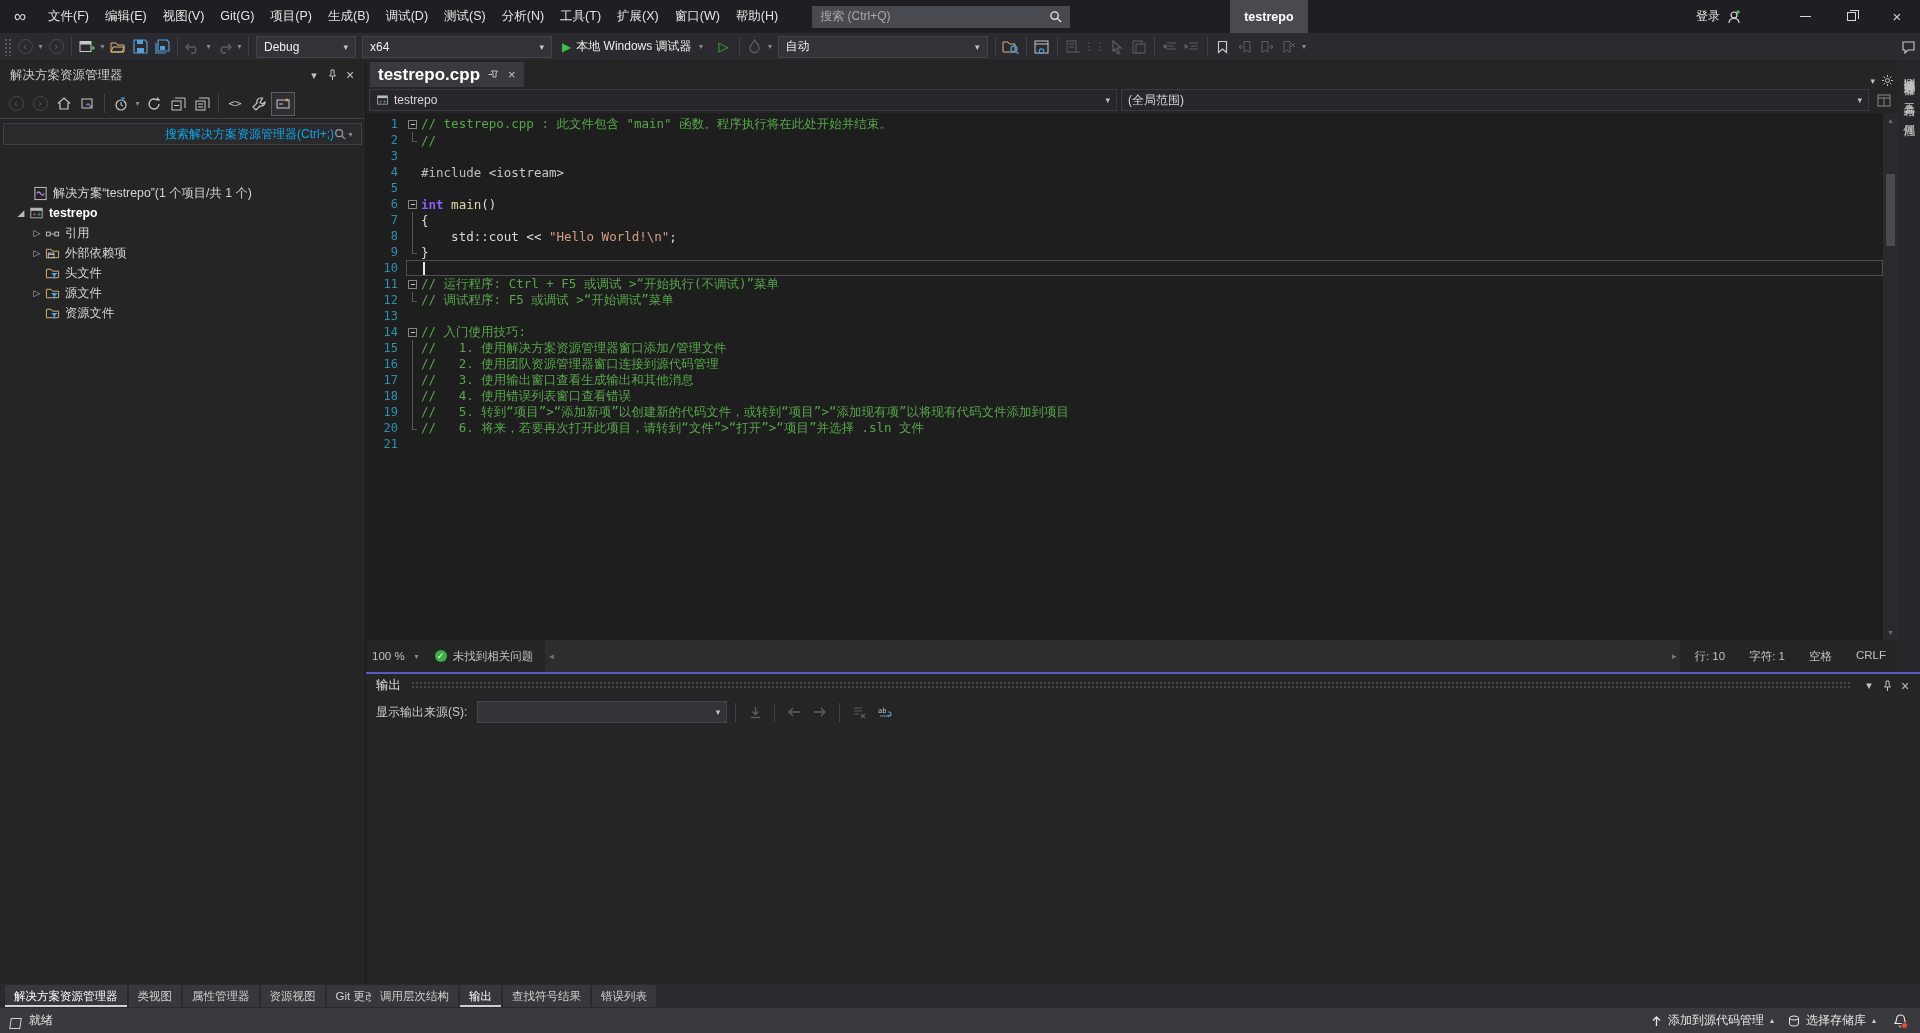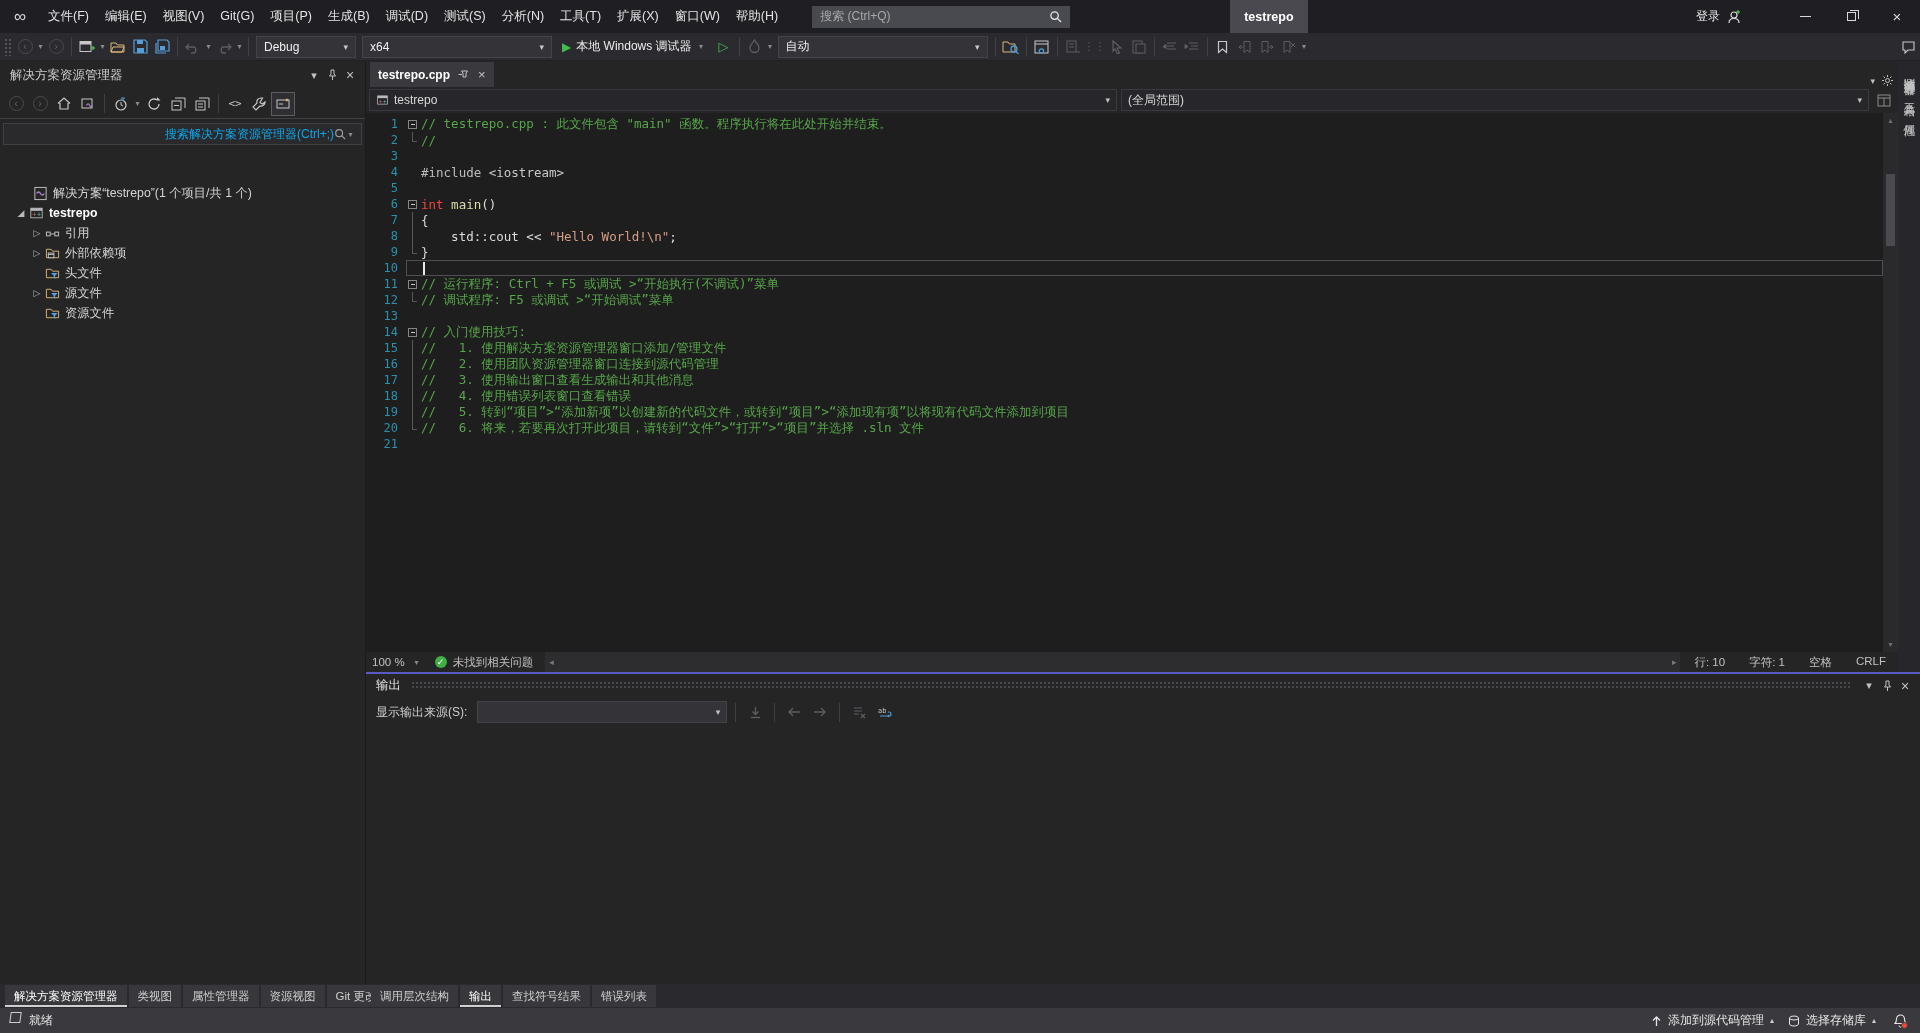--- a/index.html
+++ b/index.html
@@ -53,21 +53,21 @@
   .tree-row .ticon { width:17px; flex:none; display:flex; justify-content:center; }
   .tree-row .tlabel { margin-left:4px; }
   .tree-row.bold .tlabel { font-weight:bold; color:#ffffff; }
 
   
   .rightcol { flex:1; display:flex; flex-direction:column; min-width:0; }
   .editorwrap { height:611px; display:flex; }
   .editormain { flex:1; display:flex; flex-direction:column; min-width:0; background:#1e1e1e; }
   .tabrow { height:26px; background:#252526; display:flex; align-items:flex-end; }
   .doctab { height:25px; margin-left:4px; background:#3a3a3e; display:flex; align-items:center; padding:0 8px; gap:8px; }
-  .doctab .tab-label { color:#ffffff; font-weight:bold; font-size:12px; }
+  .doctab .tab-label { color:#ffffff; font-weight:bold; font-size:17px; }
   .doctab .tico { color:#c5c5c5; font-size:11px; }
   .tabrow-right { margin-left:auto; display:flex; align-items:center; padding-right:4px; gap:6px; color:#c0c0c0; }
   .crumbrow { height:26px; background:#252526; display:flex; align-items:center; padding:2px 3px; gap:4px; }
   .crumb { flex:1; height:22px; background:#27272b; border:1px solid #3a3a3e; display:flex; align-items:center; padding:0 6px; color:#d8d8d8; }
   .crumb .caret { margin-left:auto; color:#c0c0c0; font-size:9px; }
 
   
   .code { flex:1; position:relative; overflow:hidden; display:flex; }
   .codelines { flex:1; padding-top:3px; font-family:"DejaVu Sans Mono",monospace; font-size:12.5px; }
   .cline { height:16px; display:flex; align-items:center; }
@@ -75,30 +75,30 @@
   .cbody { flex:1; height:16px; display:flex; align-items:center; position:relative; }
   .cfold { width:15px; height:16px; position:relative; flex:none; }
   .fold-box { position:absolute; left:2px; top:3.5px; width:9px; height:9px; border:1px solid #858585; background:#1e1e1e; }
   .fold-box:after { content:""; position:absolute; left:1.5px; top:3.5px; width:4px; height:1px; background:#c8c8c8; }
   .guide-v { position:absolute; left:6px; top:0; width:1px; height:16px; background:#585858; }
   .guide-end { position:absolute; left:6px; top:0; width:1px; height:9px; background:#585858; }
   .guide-end:after { content:""; position:absolute; left:0; top:9px; width:5px; height:1px; background:#585858; }
   .ctext { white-space:pre; color:#dcdcdc; }
   .cline.cur .cbody { border:1px solid #4e4e53; }
   .caret-bar { position:absolute; left:16px; top:1px; width:1.5px; height:13px; background:#e8e8e8; }
-  .tk-cmt { color:#57a64a; } .tk-kw { color:#ef4444; } .tk-fn { color:#dcdcaa; }
+  .tk-cmt { color:#57a64a; } .tk-kw { color:#8b5cf6;font-weight:bold; } .tk-fn { color:#dcdcaa; }
   .tk-pl { color:#dcdcdc; } .tk-pp { color:#bdbdbd; } .tk-inc { color:#c8c8c8; } .tk-str { color:#d69d85; }
 
   
   .vscroll { width:15px; background:#2a2a2d; display:flex; flex-direction:column; align-items:center; flex:none; }
   .vscroll .arr { height:15px; display:flex; align-items:center; color:#707074; font-size:8px; }
   .vthumb { width:9px; height:72px; background:#4a4a4f; margin-top:46px; }
 
   
-  .edstatus { height:20px; background:#252526; display:flex; align-items:center; font-size:11.5px; color:#c0c0c0; }
+  .edstatus { height:32px; background:#252526; display:flex; align-items:center; font-size:11.5px; color:#c0c0c0; }
   .zoombox { display:flex; align-items:center; padding:0 6px; gap:10px; height:100%; }
   .health { display:flex; align-items:center; gap:6px; padding:0 10px; }
   .okdot { width:12px; height:12px; border-radius:50%; background:#3fae46; color:#fff; font-size:9px; display:flex; align-items:center; justify-content:center; }
   .hscroll { flex:1; height:100%; display:flex; align-items:center; justify-content:space-between; padding:0 4px; color:#7a7a7e; font-size:9px; background:#2d2d30; margin:0 2px; }
   .edinfo { display:flex; gap:0; }
   .edinfo span { padding:0 12px; }
 
   
   .vstrip { width:22px; background:#27272b; display:flex; flex-direction:column; align-items:center; padding-top:8px; gap:18px; }
   .vtab { writing-mode:vertical-rl; color:#c4c4c4; font-size:11.5px; letter-spacing:1px; cursor:default; }
@@ -118,21 +118,21 @@
 
   
   .paneltabs { height:24px; background:#2a2a2e; display:flex; align-items:flex-start; position:relative; }
   .ptab { height:22px; margin:1px 1px 0 1px; padding:0 9px; background:#38383c; color:#cfcfcf; display:flex; align-items:center; font-size:11.5px; white-space:nowrap; }
   .ptab.active { color:#ffffff; box-shadow:inset 0 -2px 0 #cfcfcf; }
   .ptabs-left { display:flex; margin-left:4px; }
   .ptabs-right { display:flex; position:absolute; left:370px; top:0;align-items:center; }
 
   
   .statusbar { height:25px; background:#3a3a3e; display:flex; align-items:center; padding:0 10px; color:#e6e6e6; font-size:12px; }
-  .sb-left { display:flex; align-items:flex-start; gap:8px; }
+  .sb-left { display:flex; align-items:flex-end; gap:8px; }
   .sb-sq { width:11px; height:11px; border:1px solid #cfcfcf; transform:skewX(-8deg); }
   .sb-right { margin-left:auto; display:flex; align-items:center; gap:14px; }
   .sb-item { display:flex; align-items:center; gap:6px; }
   .sb-caret { font-size:8px; color:#cfcfcf; }
   .bell { position:relative; width:20px; height:20px; display:flex; align-items:center; justify-content:center; }
   .bell .dot { position:absolute; right:2px; bottom:2px; width:7px; height:7px; border-radius:50%; background:#e64b3c; border:1px solid #3a3a3e; }
 </style>
 </head>
 <body>
 

